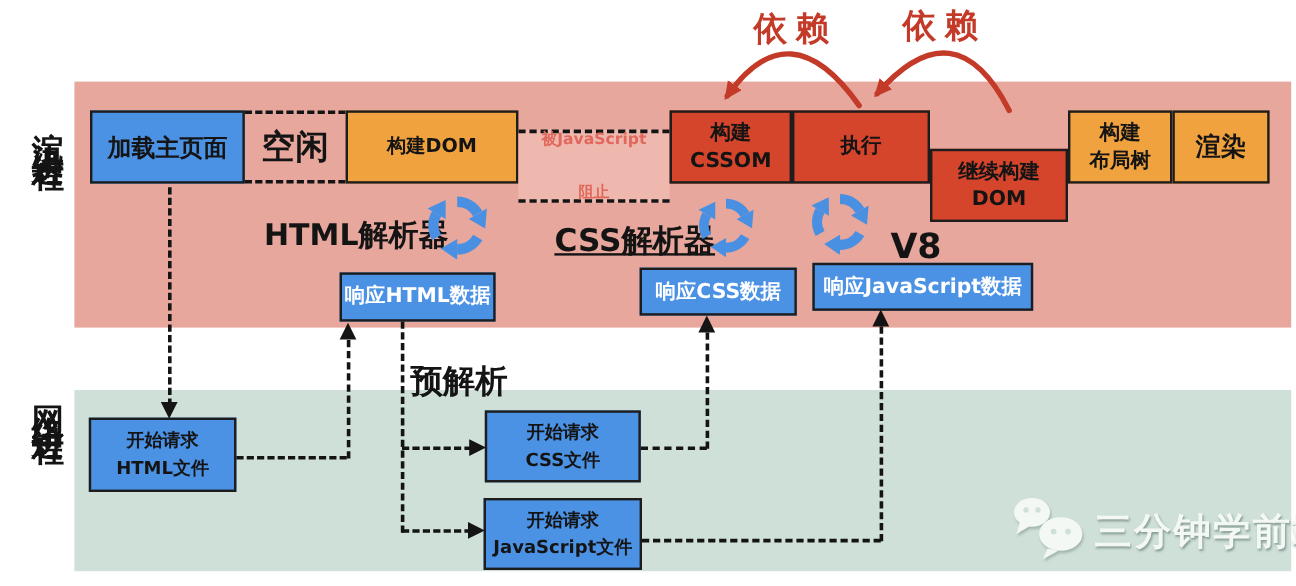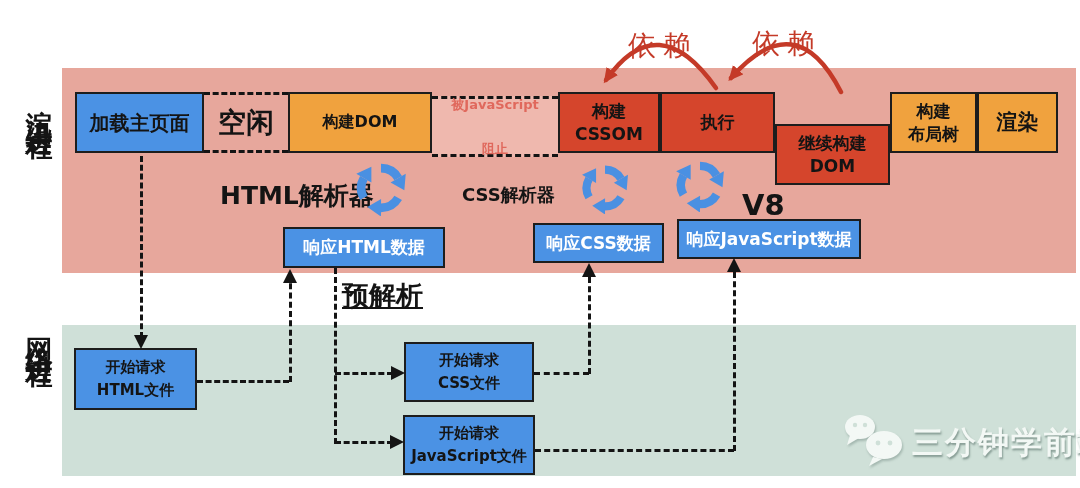--- a/index.html
+++ b/index.html
@@ -33,21 +33,21 @@
   .slot-light{background:#efb8ae;color:#e0685c;line-height:1.5;}
   .plabel{position:absolute;font-weight:600;white-space:nowrap;}
   .resp{color:#ffffff;font-size:17px;font-weight:600;}
   .req{font-size:15px;line-height:1.55;}
   .hline{position:absolute;border-top:3px dashed #141414;height:0;}
   .vline{position:absolute;border-left:3px dashed #141414;width:0;}
   .tri{position:absolute;width:0;height:0;}
   .tri-down{border-left:7px solid transparent;border-right:7px solid transparent;border-top:14px solid #141414;}
   .tri-up{border-left:7px solid transparent;border-right:7px solid transparent;border-bottom:14px solid #141414;}
   .tri-right{border-top:7px solid transparent;border-bottom:7px solid transparent;border-left:14px solid #141414;}
-  .dep{position:absolute;font-size:28px;font-weight:400;letter-spacing:7px;color:#c43a28;margin-top:22px;}
+  .dep{position:absolute;font-size:28px;font-weight:700;letter-spacing:7px;color:#c43a28;}
   .arcs{position:absolute;left:0;top:0;pointer-events:none;}
   .sync{position:absolute;}
   .wm-text{
     position:absolute;font-size:31px;font-weight:600;letter-spacing:2px;
     color:#f3f8f5;text-shadow:1px 2px 2px rgba(125,148,140,0.9);white-space:nowrap;
   }
   .wm-icon{position:absolute;filter:drop-shadow(1px 2px 1px rgba(125,148,140,0.55));}
 </style>
 </head>
 <body>
@@ -76,21 +76,21 @@
 
   <div class="vlabel" style="left:26px;top:88px;">渲染进程</div>
   <div class="vlabel" style="left:26px;top:316px;">网络进程</div>
 
   <div class="box blue" style="left:75px;top:92px;width:129px;height:61px;font-size:20px;">加载主页面</div>
 
   <div class="slot" style="left:204px;top:92px;width:84px;height:61px;font-size:28px;">空闲</div>
 
   <div class="box orange" style="left:288px;top:92px;width:144px;height:61px;font-size:16px;">构建DOM</div>
 
-  <div class="slot slot-light" style="left:432px;top:96px;width:126px;height:61px;font-size:13px;gap:24px;">
+  <div class="slot slot-light" style="left:432px;top:108px;width:126px;height:61px;font-size:13px;gap:24px;">
     <span>被JavaScript</span>
     <span>阻止</span>
   </div>
 
   <div class="box red" style="left:558px;top:92px;width:102px;height:61px;font-size:17px;">
     <span>构建</span>
     <span>CSSOM</span>
   </div>
 
   <div class="box red" style="left:660px;top:92px;width:115px;height:61px;font-size:17px;">
@@ -114,35 +114,35 @@
     <path d="M 841 92 Q 796 4 731 78" fill="none" stroke="#c43a28" stroke-width="4.5" stroke-linecap="round" marker-end="url(#red-arrow)"></path>
   </svg>
   <div class="dep" style="left:628px;top:5px;">依赖</div>
   <div class="dep" style="left:752px;top:3px;">依赖</div>
 
   <div class="plabel" style="left:220px;top:179px;font-size:25px;">HTML解析器</div>
   <svg class="sync" style="left:353px;top:160px;" width="56" height="56" viewBox="0 0 48 48">
       <use href="#sync-arrows"></use>
     </svg>
 
-  <div class="plabel" style="left:462px;top:183px;font-size:18px;">CSS解析器</div>
+  <div class="plabel" style="left:462px;top:183px;font-size:26px;text-decoration:underline;">CSS解析器</div>
   <svg class="sync" style="left:579px;top:162px;" width="52" height="52" viewBox="0 0 48 48">
       <use href="#sync-arrows"></use>
     </svg>
 
   <svg class="sync" style="left:673px;top:158px;" width="54" height="54" viewBox="0 0 48 48">
       <use href="#sync-arrows"></use>
     </svg>
   <div class="plabel" style="left:742px;top:188px;font-size:29px;">V8</div>
 
-  <div class="box blue resp" style="left:283px;top:227px;width:162px;height:41px;">响应HTML数据</div>
+  <div class="box blue resp" style="left:283px;top:227px;width:130px;height:41px;">响应HTML数据</div>
   <div class="box blue resp" style="left:677px;top:219px;width:184px;height:40px;">响应JavaScript数据</div>
   <div class="box blue resp" style="left:533px;top:223px;width:131px;height:40px;">响应CSS数据</div>
 
-  <div class="plabel" style="left:342px;top:278px;font-size:27px;text-decoration:underline;">预解析</div>
+  <div class="plabel" style="left:342px;top:300px;font-size:27px;">预解析</div>
 
   <div class="box blue req" style="left:74px;top:348px;width:123px;height:62px;">
     <span>开始请求</span>
     <span>HTML文件</span>
   </div>
   <div class="box blue req" style="left:404px;top:342px;width:130px;height:60px;">
     <span>开始请求</span>
     <span>CSS文件</span>
   </div>
   <div class="box blue req" style="left:403px;top:415px;width:132px;height:60px;">

